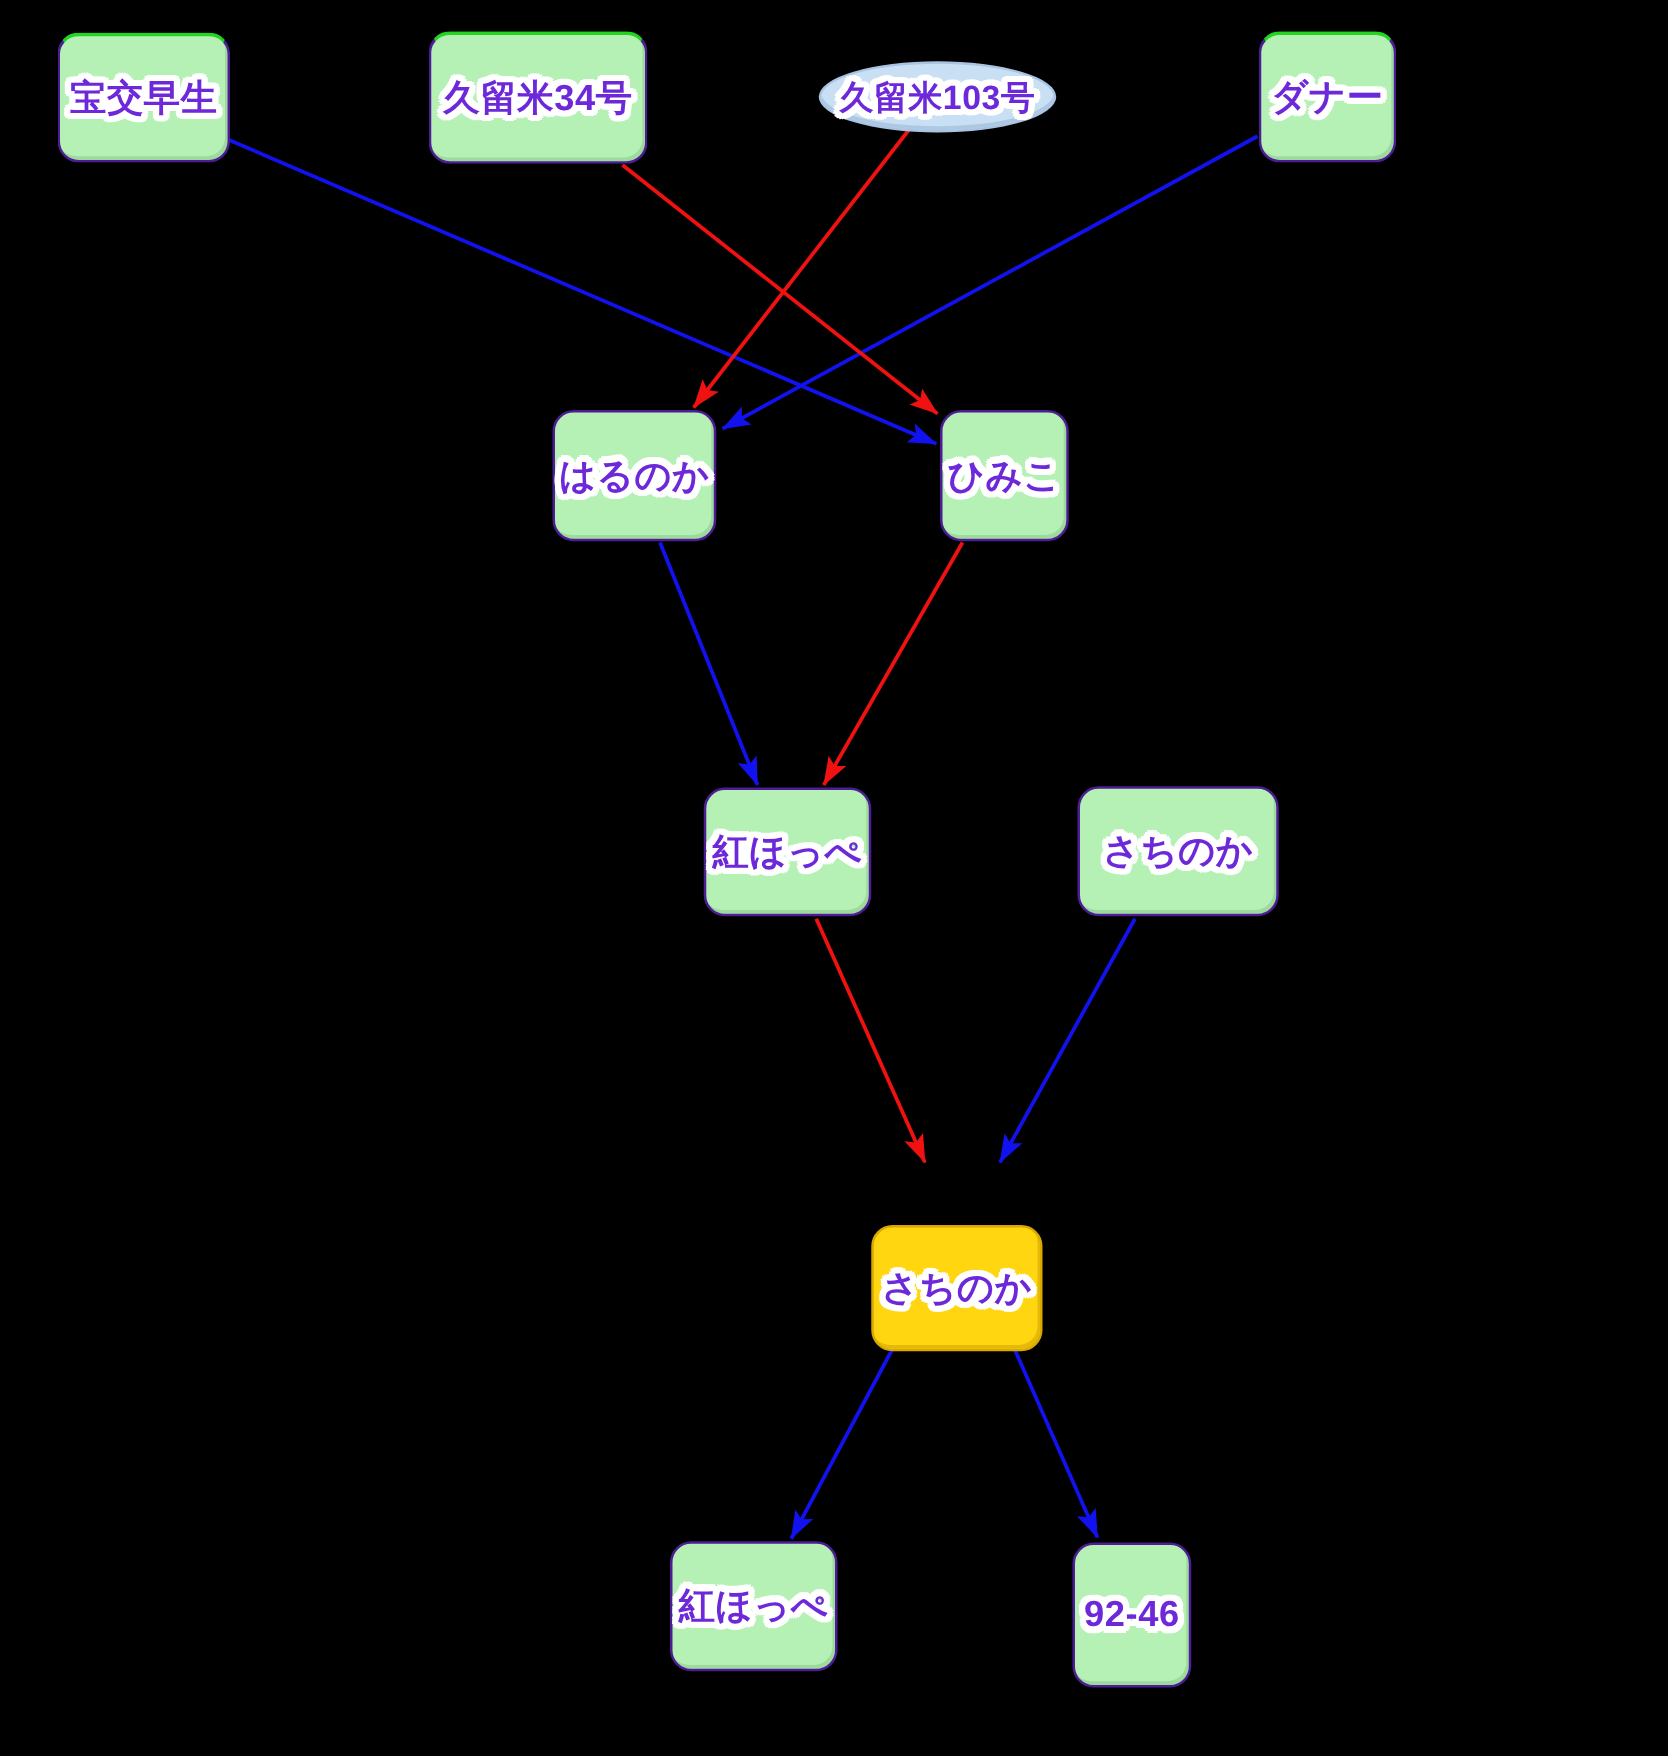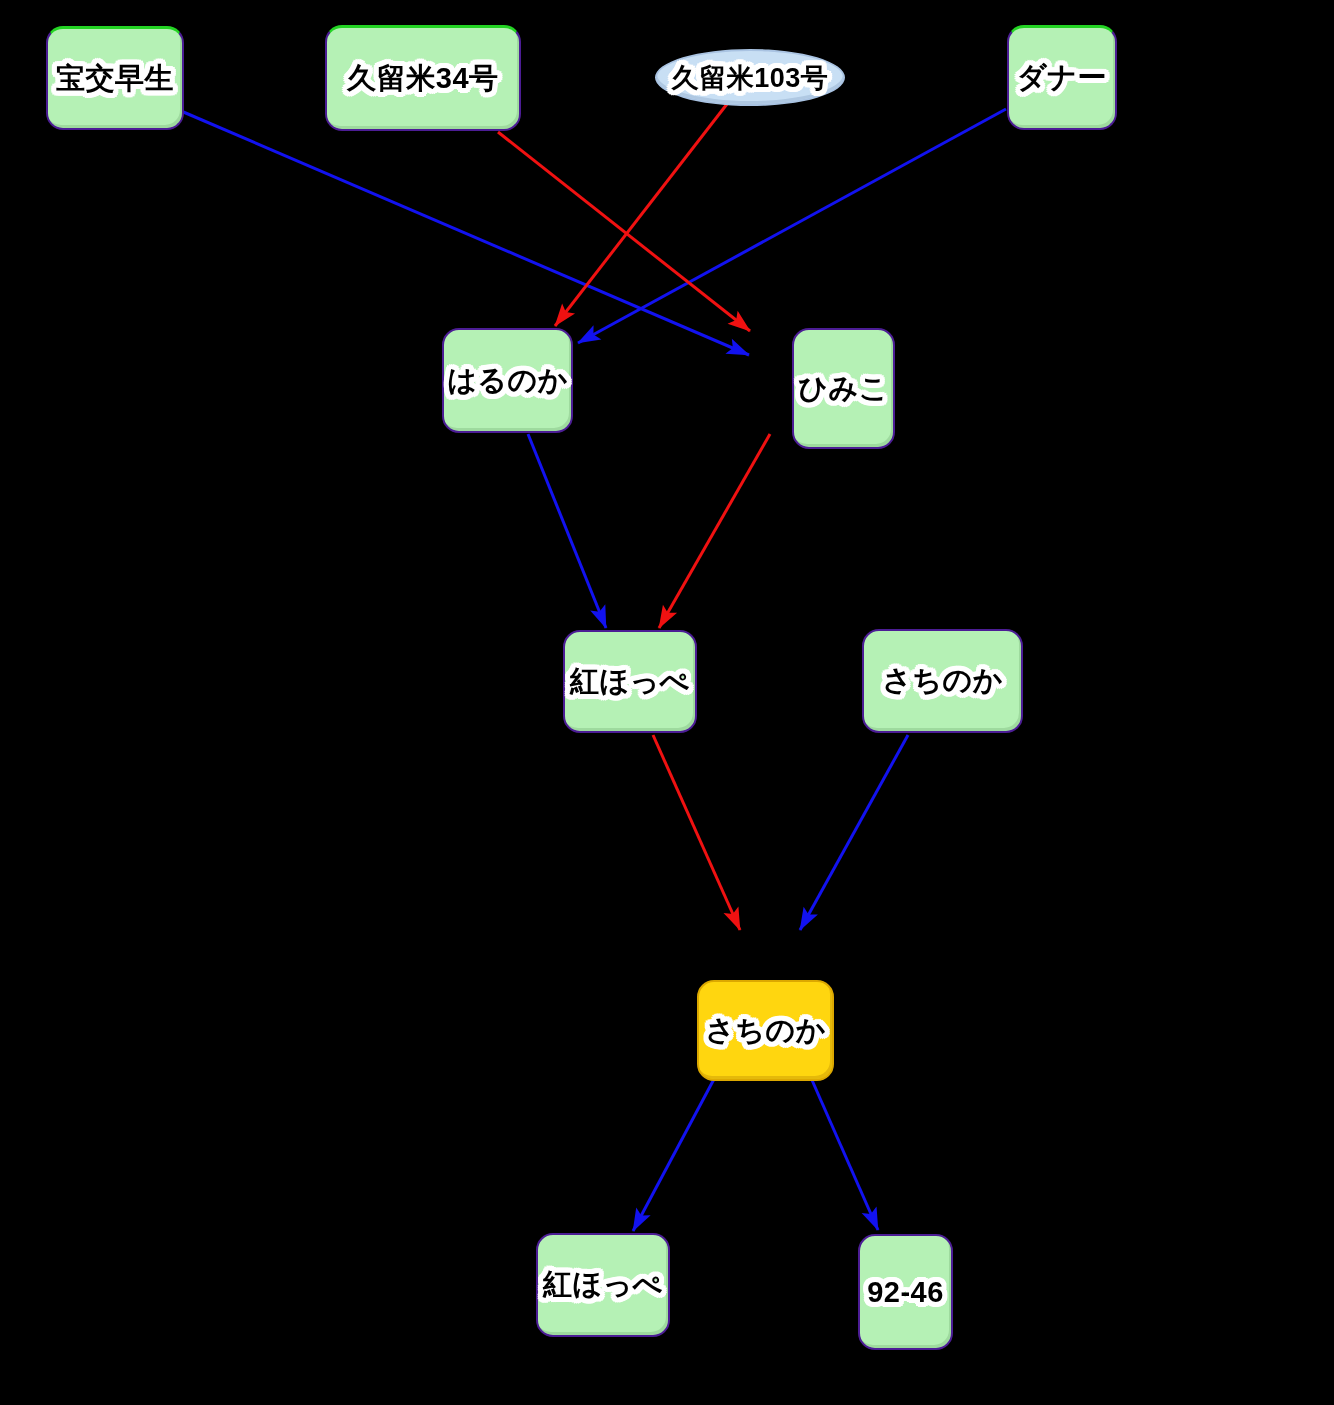--- a/index.html
+++ b/index.html
@@ -45,21 +45,21 @@
   }
   .node.ellipse {
     background: #c8dff4;
     border-color: #a9c3e2;
     border-radius: 50%;
     box-shadow: inset 0 -3px 0 rgba(100,130,170,0.25);
   }
   .node .label {
     font-size: 29px;
     font-weight: bold;
-    color: #000000;
+    color: #6d28d9;
     white-space: nowrap;
     letter-spacing: 0.5px;
     text-shadow:
       0 5px 0 #ffffff, 0 -5px 0 #ffffff, 5px 0 0 #ffffff, -5px 0 0 #ffffff,
       4px 4px 0 #ffffff, -4px 4px 0 #ffffff, 4px -4px 0 #ffffff, -4px -4px 0 #ffffff,
       2px 5px 0 #ffffff, -2px 5px 0 #ffffff, 2px -5px 0 #ffffff, -2px -5px 0 #ffffff,
       5px 2px 0 #ffffff, -5px 2px 0 #ffffff, 5px -2px 0 #ffffff, -5px -2px 0 #ffffff;
   }
   .node.ellipse .label { font-size: 27px; }
 </style>
@@ -87,37 +87,37 @@
     <line class="edge-red" x1="653" y1="735" x2="740" y2="930" marker-end="url(#arrow-red)"></line>
     <line class="edge-blue" x1="908" y1="735" x2="800" y2="930" marker-end="url(#arrow-blue)"></line>
     <line class="edge-blue" x1="737" y1="1036" x2="633" y2="1231" marker-end="url(#arrow-blue)"></line>
     <line class="edge-blue" x1="793" y1="1037" x2="878" y2="1230" marker-end="url(#arrow-blue)"></line>
   </svg>
 
   <div class="node accent-top" style="left:46px; top:26px; width:138px; height:104px;">
     <span class="label">宝交早生</span>
   </div>
 
-  <div class="node accent-top" style="left:325px; top:25px; width:196px; height:106px;align-items:center;">
+  <div class="node accent-top" style="left:343px; top:25px; width:175px; height:106px;align-items:center;">
     <span class="label">久留米34号</span>
   </div>
 
   <div class="node ellipse" style="left:655px; top:49px; width:190px; height:57px;">
     <span class="label">久留米103号</span>
   </div>
 
   <div class="node accent-top" style="left:1007px; top:25px; width:110px; height:105px;">
     <span class="label">ダナー</span>
   </div>
 
   <div class="node" style="left:442px; top:328px; width:131px; height:105px;">
     <span class="label">はるのか</span>
   </div>
 
-  <div class="node" style="left:752px; top:328px; width:103px; height:121px;margin-left:40px;">
+  <div class="node" style="left:752px; top:328px; width:103px; height:105px;">
     <span class="label">ひみこ</span>
   </div>
 
   <div class="node" style="left:563px; top:630px; width:134px; height:103px;">
     <span class="label">紅ほっぺ</span>
   </div>
 
   <div class="node" style="left:862px; top:629px; width:161px; height:104px;">
     <span class="label">さちのか</span>
   </div>

